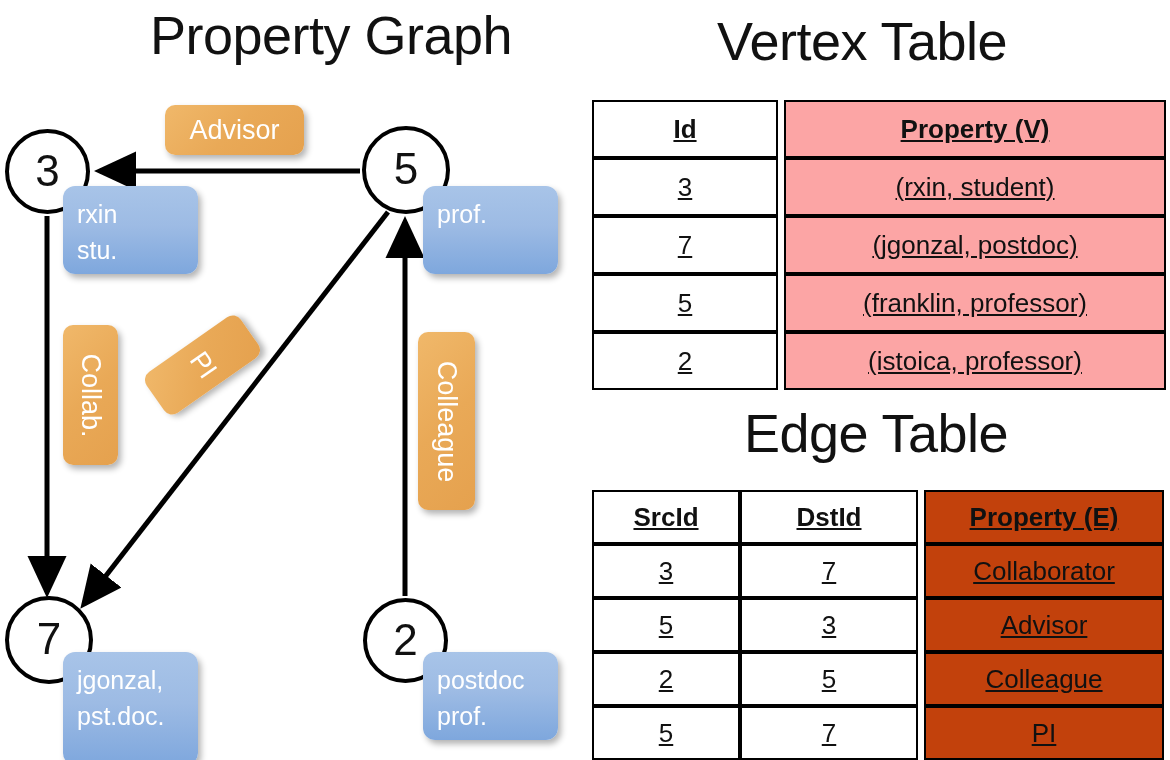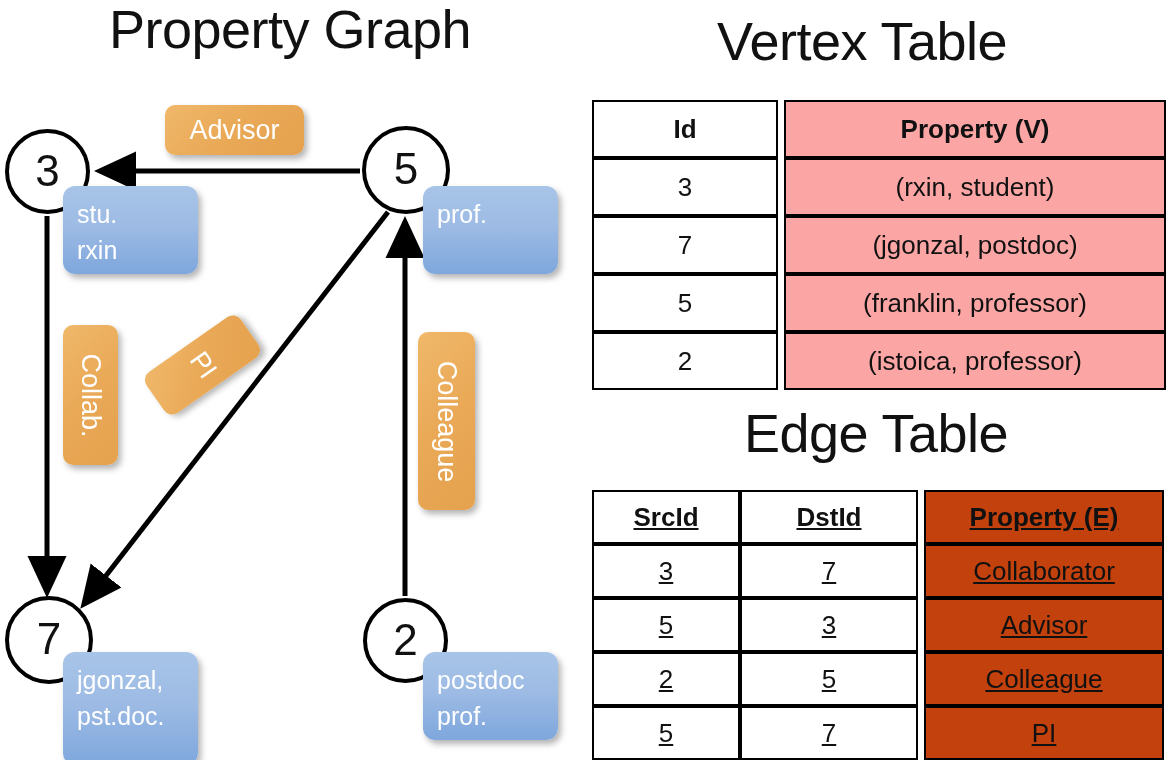--- a/index.html
+++ b/index.html
@@ -21,21 +21,21 @@
     position: absolute;
     font-family: "Liberation Sans", sans-serif;
     font-weight: 300;
     font-size: 54px;
     line-height: 1;
     letter-spacing: -0.5px;
     color: #111111;
     white-space: nowrap;
     text-align: center;
   }
-  #title-property-graph { left: 0;   top: 2px;  width: 580px; }
+  #title-property-graph { left: 0;   top: 8px;  width: 580px; padding-left: 41px; }
   #title-vertex-table   { left: 572px; top: 14px;  width: 580px; }
   #title-edge-table     { left: 590px; top: 406px; width: 572px; }
 
   
   #graph-panel {
     position: absolute;
     left: 0; top: 0;
     width: 585px; height: 760px;
   }
   #graph-svg {
@@ -135,21 +135,21 @@
     font-weight: bold;
     font-size: 26px;
   }
   .col-gap {
     border: none !important;
     background: transparent !important;
     width: 6px;
     padding: 0 !important;
   }
   #vertex-table { left: 592px; top: 100px; }
-  #vertex-table td, #vertex-table th { height: 58px; }
+  #vertex-table td, #vertex-table th { height: 58px; text-decoration: underline; }
   #vertex-table .c-id   { width: 186px; }
   #vertex-table .c-prop { width: 382px; background: #fca5a5; }
 
   #edge-table { left: 592px; top: 490px; }
   #edge-table td, #edge-table th { height: 54px; text-decoration: underline; }
   #edge-table .c-src { width: 148px; }
   #edge-table .c-dst { width: 178px; }
   #edge-table .c-prop { width: 240px; background: #c2410c; }
 </style>
 </head>
@@ -184,22 +184,22 @@
     <span>5</span>
   </div>
   <div class="vertex" style="left:5px; top:596px; width:88px; height:88px;">
     <span>7</span>
   </div>
   <div class="vertex" style="left:363px; top:598px; width:85px; height:85px;">
     <span>2</span>
   </div>
 
   <div class="prop-box" style="left:63px; top:186px; width:135px; height:88px;">
+    <div>rxin</div>
     <div>stu.</div>
-    <div>rxin</div>
   </div>
   <div class="prop-box" style="left:423px; top:186px; width:135px; height:88px;">
     <div>prof.</div>
   </div>
   <div class="prop-box" style="left:63px; top:652px; width:135px; height:113px;">
     <div>jgonzal,</div>
     <div>pst.doc.</div>
   </div>
   <div class="prop-box" style="left:423px; top:652px; width:135px; height:88px;">
     <div>postdoc</div>

